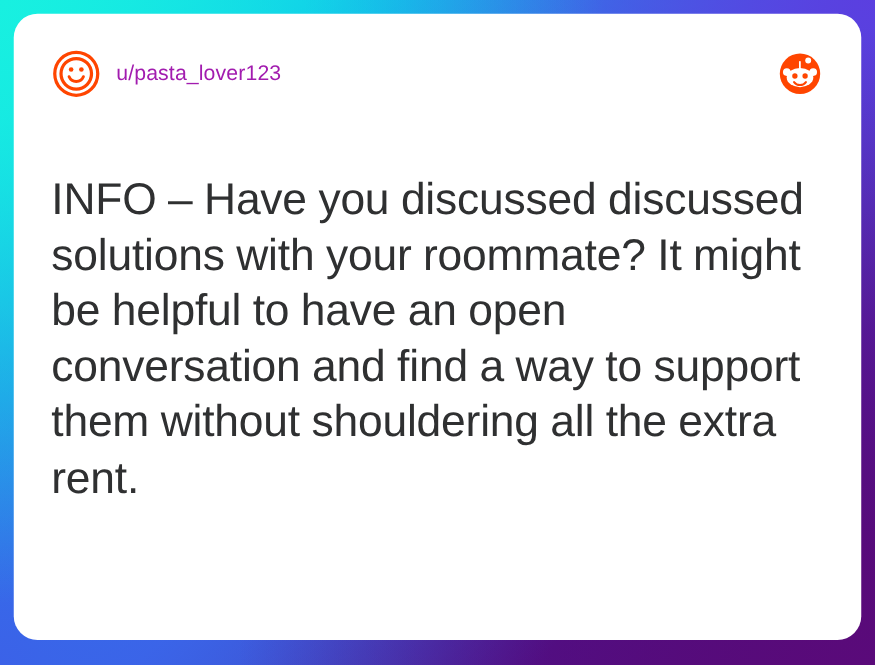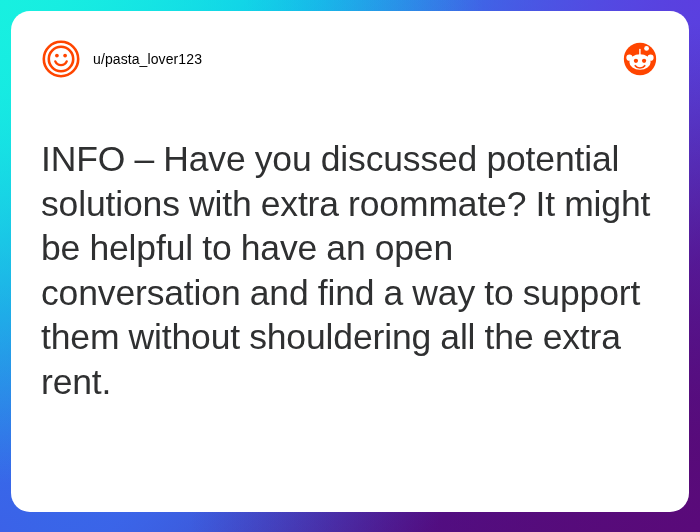--- a/index.html
+++ b/index.html
@@ -58,22 +58,22 @@
     align-items: center;
     gap: 12px;
   }
   .avatar {
     width: 40px;
     height: 40px;
     flex: 0 0 40px;
     display: block;
   }
   .username {
-    font-size: 14px;
-    color: #000000;
+    font-size: 17px;
+    color: #a21caf;
     letter-spacing: 0.1px;
     white-space: nowrap;
   }
   .brand-logo {
     width: 38px;
     height: 38px;
     flex: 0 0 38px;
     display: block;
   }
 
@@ -122,16 +122,16 @@
           <circle cx="26.9" cy="8.9" r="2.5"></circle>
           <rect x="19.15" y="9.2" width="1.5" height="7.4" rx="0.75"></rect>
         </g>
         <circle cx="15.7" cy="21.9" r="2.25" fill="#ff4500"></circle>
         <circle cx="24.3" cy="21.9" r="2.25" fill="#ff4500"></circle>
         <path d="M15 27 A6.2 6.2 0 0 0 25 27" fill="none" stroke="#ff4500" stroke-width="1.7" stroke-linecap="round"></path>
       </svg>
 
     </div>
 
-    <div class="post-body">INFO – Have you discussed potential solutions with extra roommate? It might be helpful to have an open conversation and find a way to support them without shouldering all the extra rent.</div>
+    <div class="post-body">INFO – Have you discussed discussed solutions with your roommate? It might be helpful to have an open conversation and find a way to support them without shouldering all the extra rent.</div>
 
   </div>
 </div>
 
 </body></html>

